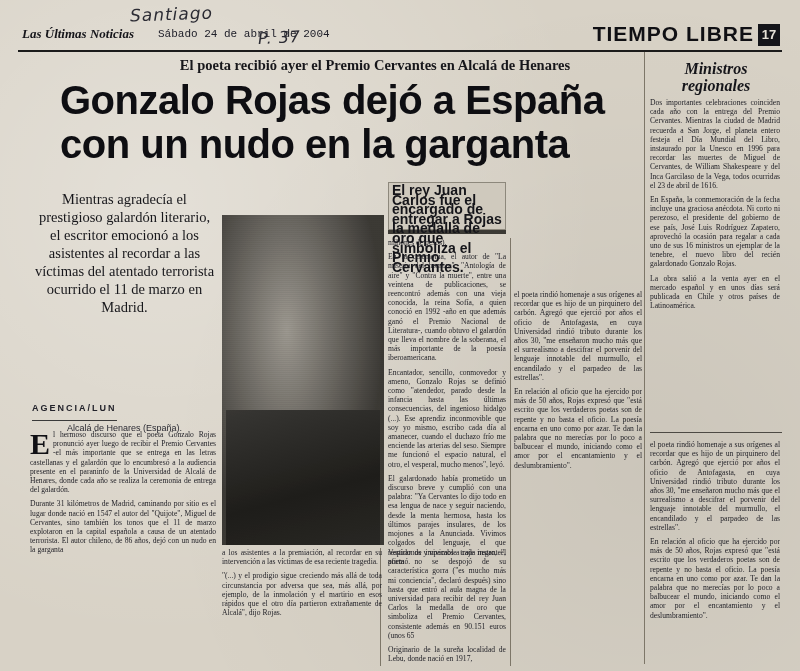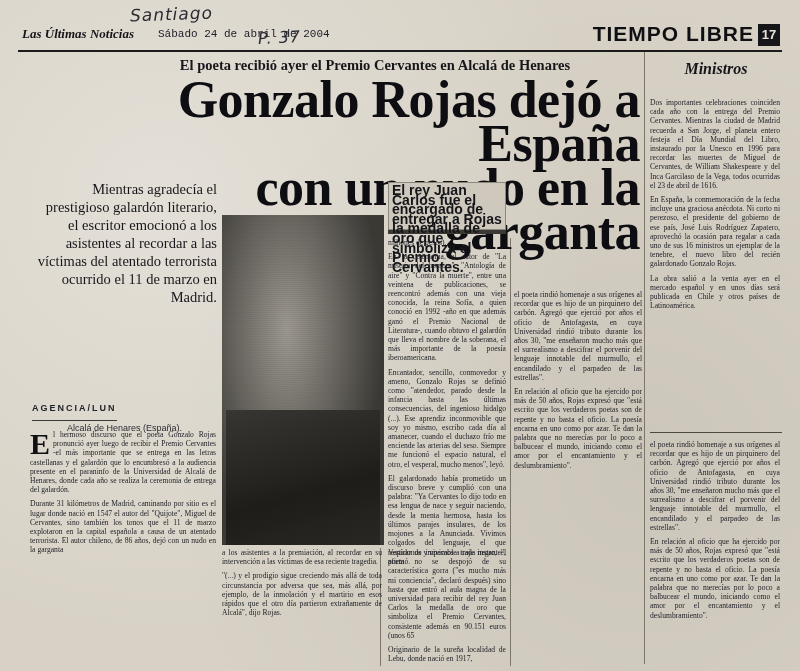--- a/index.html
+++ b/index.html
@@ -56,29 +56,29 @@
   }
   
   .vrule{position:absolute;width:1px;background:#7d7668;}
   
   .kicker{
     position:absolute;left:110px;top:57px;width:530px;
     text-align:center;font-weight:bold;font-size:14.5px;color:#17171b;
   }
   .headline{
     position:absolute;left:60px;top:78px;width:580px;
-    text-align:right;
-    font-family:Liberation Serif, serif;
-    font-weight:bold;font-size:52px;line-height:44px;color:#0e0e12;
+    text-align:left;
+    font-family:Liberation Sans, sans-serif;
+    font-weight:bold;font-size:40px;line-height:44px;color:#0e0e12;
     letter-spacing:-0.5px;
   }
   
   .lead{
-    position:absolute;left:32px;top:180px;width:185px;
-    text-align:right;
+    position:absolute;left:32px;top:190px;width:185px;
+    text-align:center;
     font-size:14.5px;line-height:18px;color:#17171b;
     font-family:"Liberation Serif", serif;
   }
   .credit{
     position:absolute;left:32px;top:397px;width:185px;
     font-family:"Liberation Sans", sans-serif;
   }
   .credit .agency{font-size:9px;font-weight:bold;letter-spacing:2px;color:#22222a;border-bottom:1px solid #3a3a3a;display:inline-block;padding-bottom:7px;}
   .credit .place{font-size:9px;color:#2a2a32;display:block;margin-top:2px;text-align:center;}
   
@@ -202,20 +202,21 @@
     <p>El galardonado había prometido un discurso breve y cumplió con una palabra: "Ya Cervantes lo dijo todo en esa lengua de nace y seguir naciendo, desde la menta hermosa, hasta los últimos parajes insulares, de los mojones a la Anunciada. Vivimos colgados del lenguaje, el que respiramos y vivimos a cada instante", afirmó.</p>
   </div>
 
   <div class="col" id="col5">
     <p>el poeta rindió homenaje a sus orígenes al recordar que es hijo de un pirquinero del carbón. Agregó que ejerció por años el oficio de Antofagasta, en cuya Universidad rindió tributo durante los años 30, "me enseñaron mucho más que el surrealismo a descifrar el porvenir del lenguaje innotable del murmullo, el encandilado y el parpadeo de las estrellas".</p>
     <p>En relación al oficio que ha ejercido por más de 50 años, Rojas expresó que "está escrito que los verdaderos poetas son de repente y no basta el oficio. La poesía encarna en uno como por azar. Te dan la palabra que no merecías por lo poco a balbucear el mundo, iniciando como el amor por el encantamiento y el deslumbramiento".</p>
   </div>
 
   <div class="sidebar-head">
     <div>Ministros</div>
+    <div>regionales</div>
   </div>
   <div class="col" id="sidebar-body">
     <p>Dos importantes celebraciones coinciden cada año con la entrega del Premio Cervantes. Mientras la ciudad de Madrid recuerda a San Jorge, el planeta entero festeja el Día Mundial del Libro, instaurado por la Unesco en 1996 para recordar las muertes de Miguel de Cervantes, de William Shakespeare y del Inca Garcilaso de la Vega, todos ocurridas el 23 de abril de 1616.</p>
     <p>En España, la conmemoración de la fecha incluye una graciosa anécdota. Ni corto ni perezoso, el presidente del gobierno de ese país, José Luis Rodríguez Zapatero, aprovechó la ocasión para regalar a cada uno de sus 16 ministros un ejemplar de la tenebre, el nuevo libro del recién galardonado Gonzalo Rojas.</p>
     <p>La obra salió a la venta ayer en el mercado español y en unos días será publicada en Chile y otros países de Latinoamérica.</p>
   </div>
 
   <div class="col" id="col6">
     <p>el poeta rindió homenaje a sus orígenes al recordar que es hijo de un pirquinero del carbón. Agregó que ejerció por años el oficio de Antofagasta, en cuya Universidad rindió tributo durante los años 30, "me enseñaron mucho más que el surrealismo a descifrar el porvenir del lenguaje innotable del murmullo, el encandilado y el parpadeo de las estrellas".</p>
     <p>En relación al oficio que ha ejercido por más de 50 años, Rojas expresó que "está escrito que los verdaderos poetas son de repente y no basta el oficio. La poesía encarna en uno como por azar. Te dan la palabra que no merecías por lo poco a balbucear el mundo, iniciando como el amor por el encantamiento y el deslumbramiento".</p>

